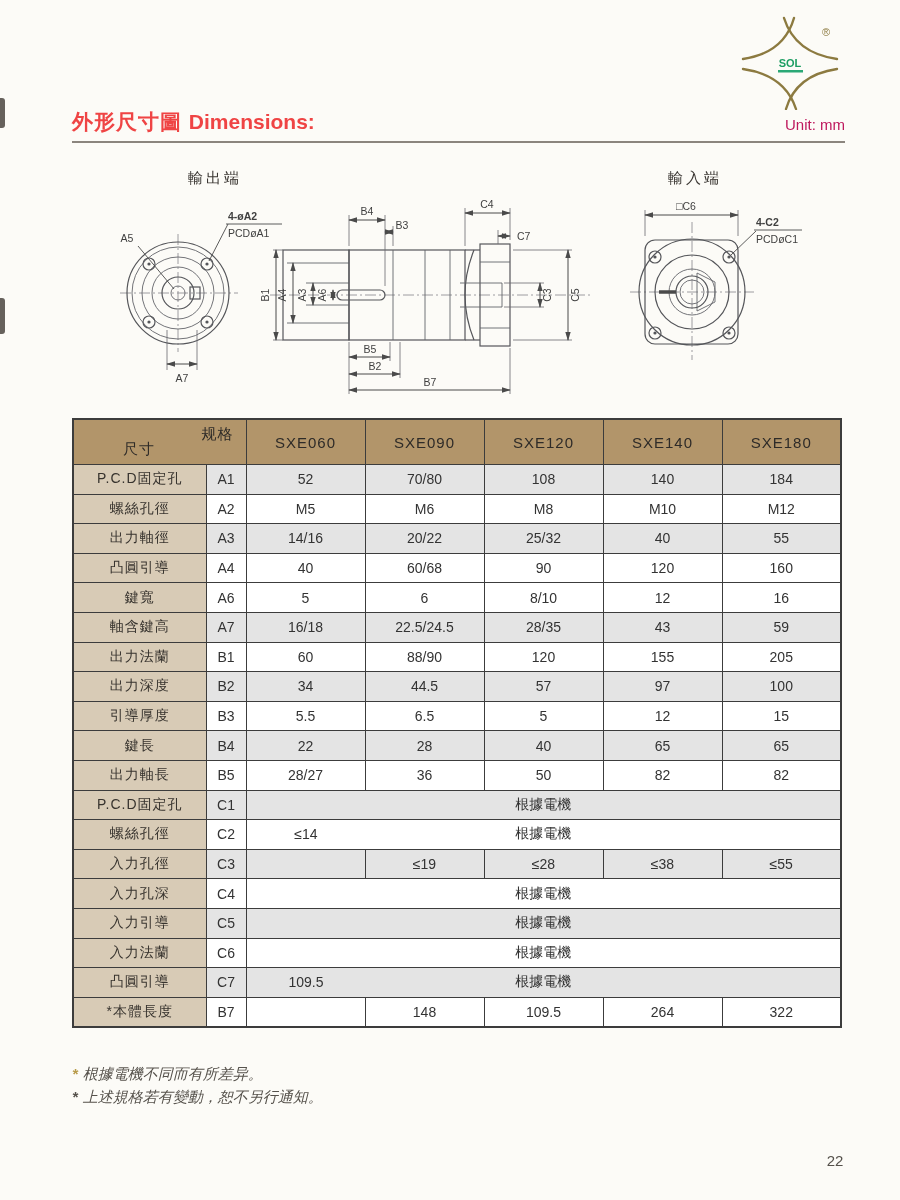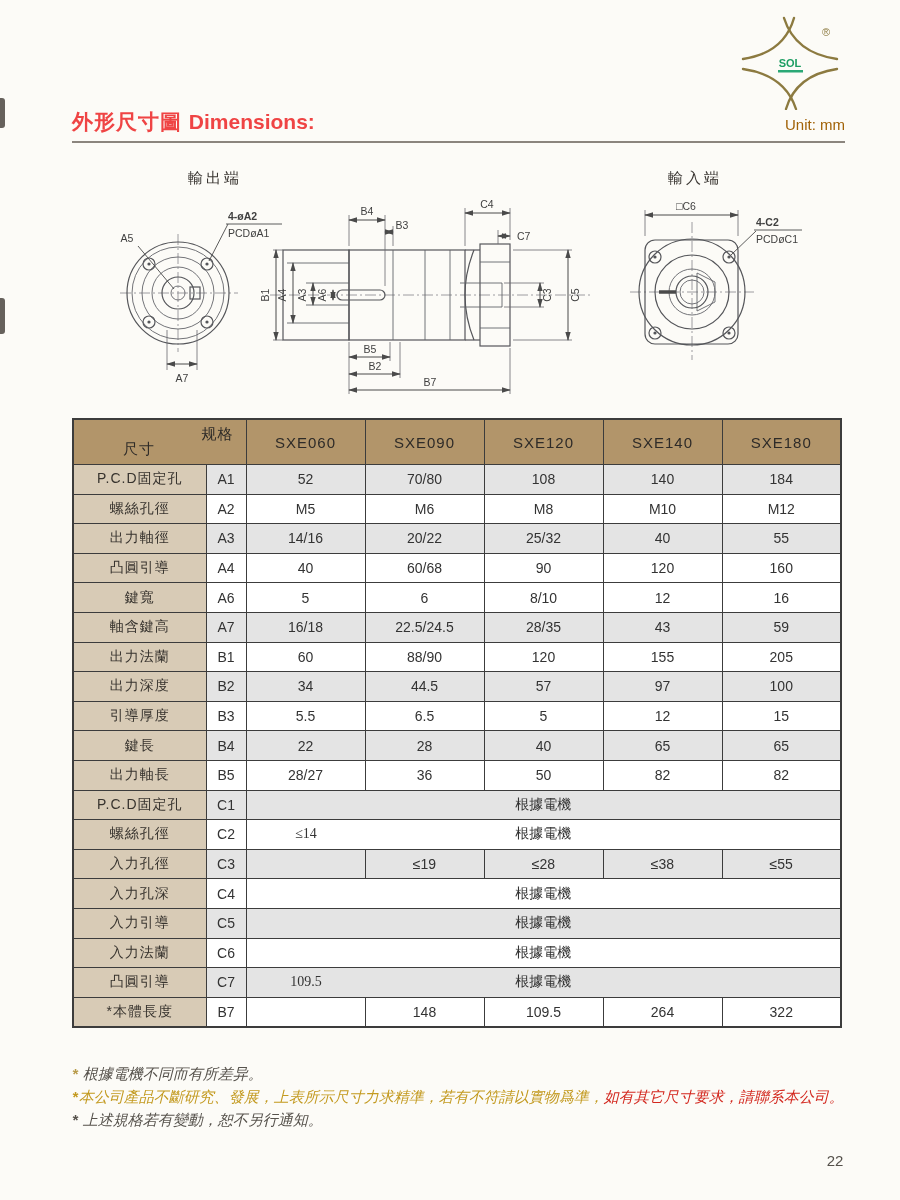--- a/index.html
+++ b/index.html
@@ -8,21 +8,21 @@
 
   
   .edge-mark{position:absolute;left:0;width:5px;background:#403b34;opacity:.8;border-radius:0 3px 3px 0;}
 
   
   .logo{position:absolute;left:738px;top:12px;width:108px;height:98px;}
 
   
   .title{position:absolute;left:72px;top:108px;font-size:21px;font-weight:bold;color:#ef4444;letter-spacing:1px;}
   .title .en{font-weight:bold;letter-spacing:0;}
-  .unit{position:absolute;left:735px;top:116px;width:110px;text-align:right;font-size:15px;color:#a16207;}
+  .unit{position:absolute;left:735px;top:116px;width:110px;text-align:right;font-size:15px;color:#be185d;}
   .title-rule{position:absolute;left:72px;top:141px;width:773px;height:2px;background:#8b857e;}
 
   
   .dwg-title{position:absolute;top:169px;font-size:15px;color:#3a3632;letter-spacing:3px;text-align:center;width:110px;}
   .dwg-svg{position:absolute;left:70px;top:160px;}
   .dwg-svg text{font-family:"Liberation Sans","DejaVu Sans",sans-serif;fill:#3f3f3f;font-size:10.5px;}
   .outline{fill:none;stroke:#55565a;stroke-width:1.2;}
   .thin{fill:none;stroke:#63646a;stroke-width:0.9;}
   .cline{fill:none;stroke:#85868c;stroke-width:0.8;stroke-dasharray:11 3 2 3;}
   .dim{stroke:#4a4a4a;stroke-width:1;fill:none;marker-start:url(#arr);marker-end:url(#arr);}
@@ -35,21 +35,21 @@
   #dim-table th,#dim-table td{border:1px solid #3c3c3c;text-align:center;padding:0;overflow:hidden;}
   #dim-table{border:2px solid #3c3c3c;}
   #dim-table th{height:44px;background:#b2956a;color:#2e2b28;font-weight:normal;font-size:15px;letter-spacing:1px;}
   #dim-table td{height:28.6px;}
   #dim-table td.lab{background:#d8cbb6;font-size:14px;letter-spacing:1px;color:#37332e;}
   #dim-table tr.g td:not(.lab){background:#e4e4e4;}
   #dim-table tr:not(.g) td:not(.lab){background:#ffffff;}
   th.corner{position:relative;background-image:linear-gradient(to bottom right,transparent calc(50% - 0.8px),#3c3c3c calc(50% - 0.8px),#3c3c3c calc(50% + 0.8px),transparent calc(50% + 0.8px));}
   th.corner .spec{position:absolute;top:5px;right:12px;}
   th.corner .size{position:absolute;bottom:5px;left:16px;margin-left:33px;}
-  td.merge{position:relative;font-family:Liberation Serif, serif;}
+  td.merge{position:relative;}
   td.merge .leftval{position:absolute;left:0;top:50%;transform:translateY(-50%);width:119px;text-align:center;}
 
   
   .notes{position:absolute;left:72px;top:1062px;width:790px;font-size:15px;line-height:23px;color:#56524c;font-style:italic;}
   .note{white-space:nowrap;}
   .nstar{display:inline-block;margin-right:5px;font-weight:bold;}
   .star1{color:#b89b4a;}
   .star2{color:#c39a20;margin-right:1px;}
   .star3{color:#56524c;}
   .gold{color:#c39a20;}
@@ -408,22 +408,19 @@
           <td class="val">322</td>
         </tr>
       </tbody>
   </table>
 
   <div class="notes">
     <div class="note">
       <span class="nstar star1">*</span><span>根據電機不同而有所差异。</span>
     </div>
     <div class="note">
-      <span class="nstar star2">*</span><span class="gold">本公司產品不斷研究、發展，上表所示尺寸力求精準，若有不符請以實物爲準，</span><span class="red">如有其它尺寸要求，請聯系本公司。</span>
-    </div>
-    <div class="note">
       <span class="nstar star3">*</span><span>上述規格若有變動，恕不另行通知。</span>
     </div>
   </div>
 
   <div class="pagenum">22</div>
 
 </div>
 
 </body></html>

